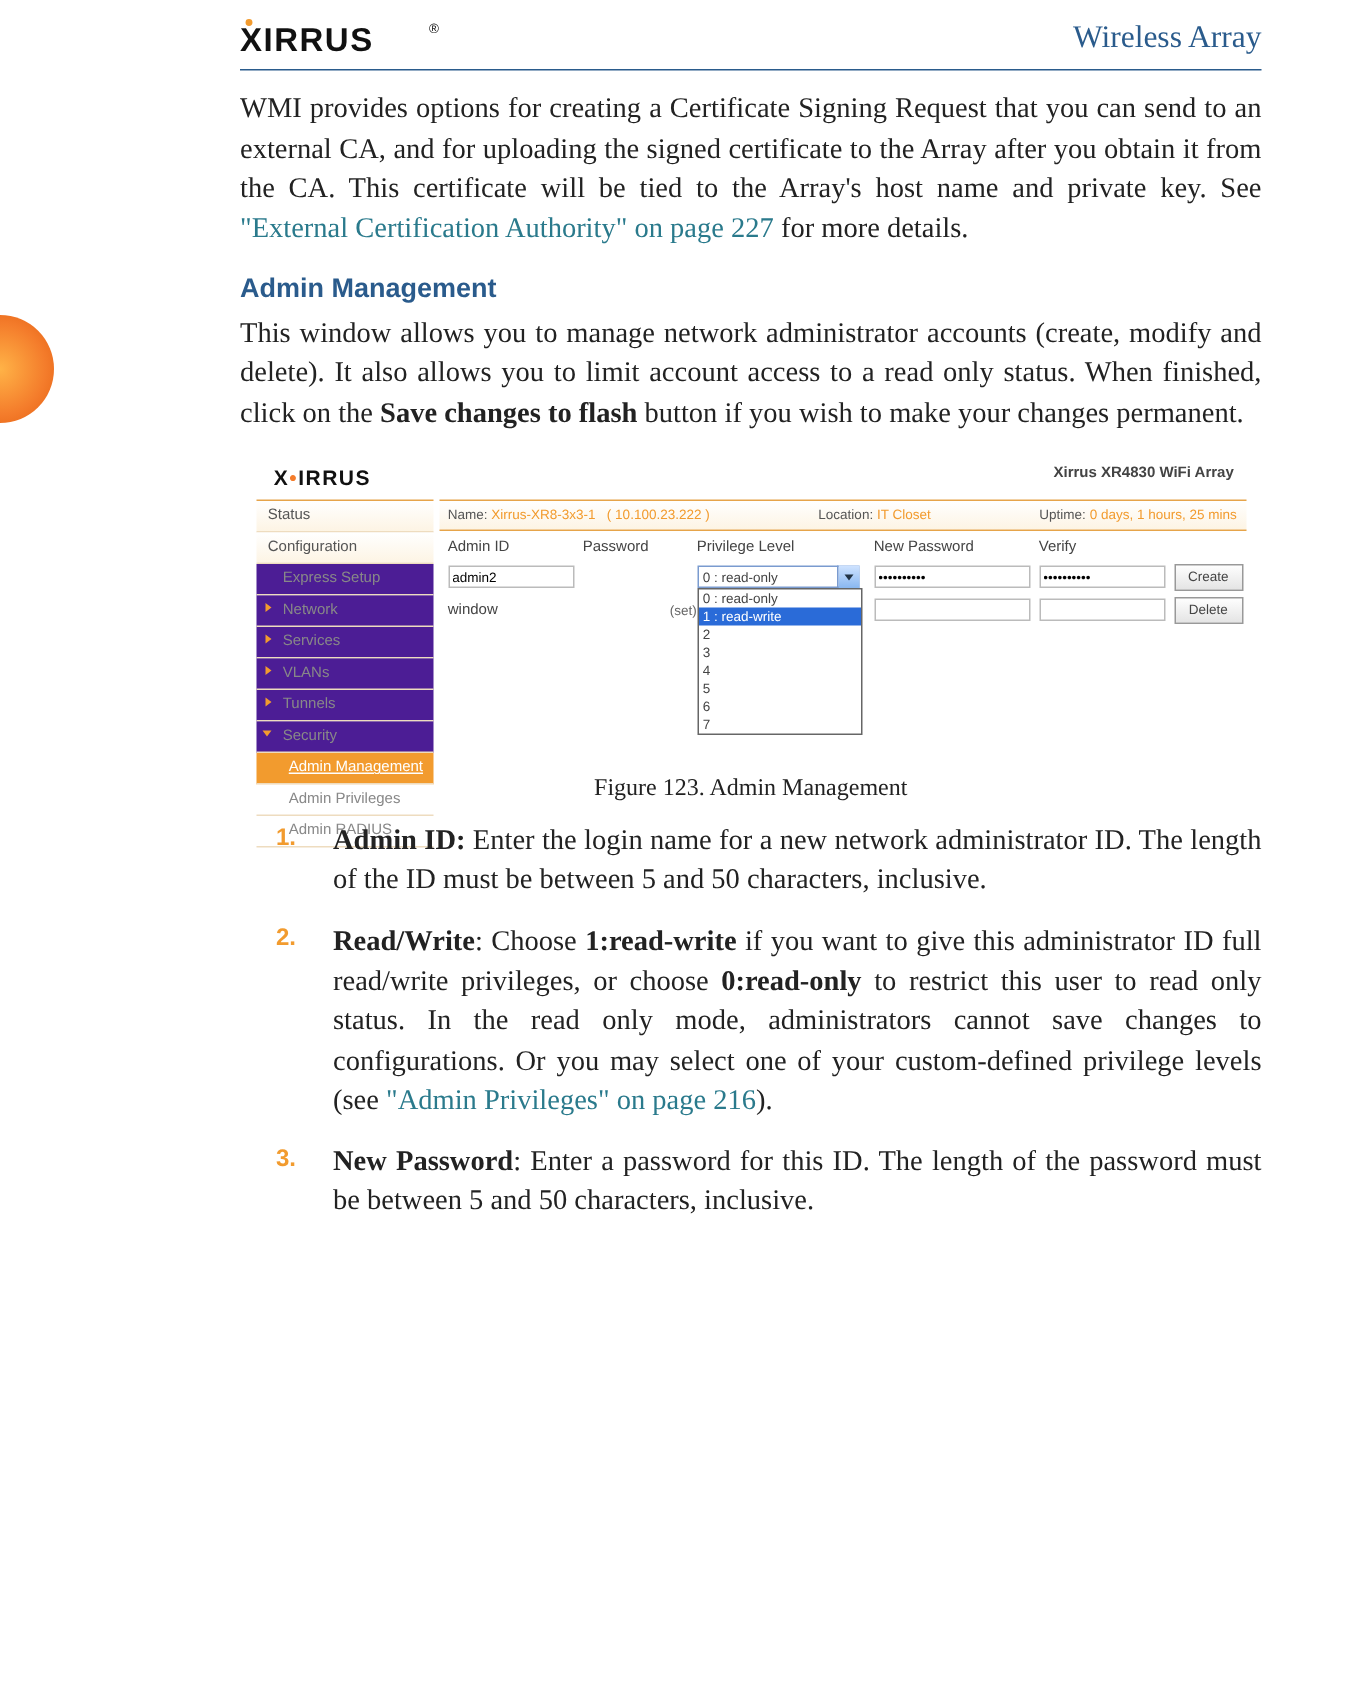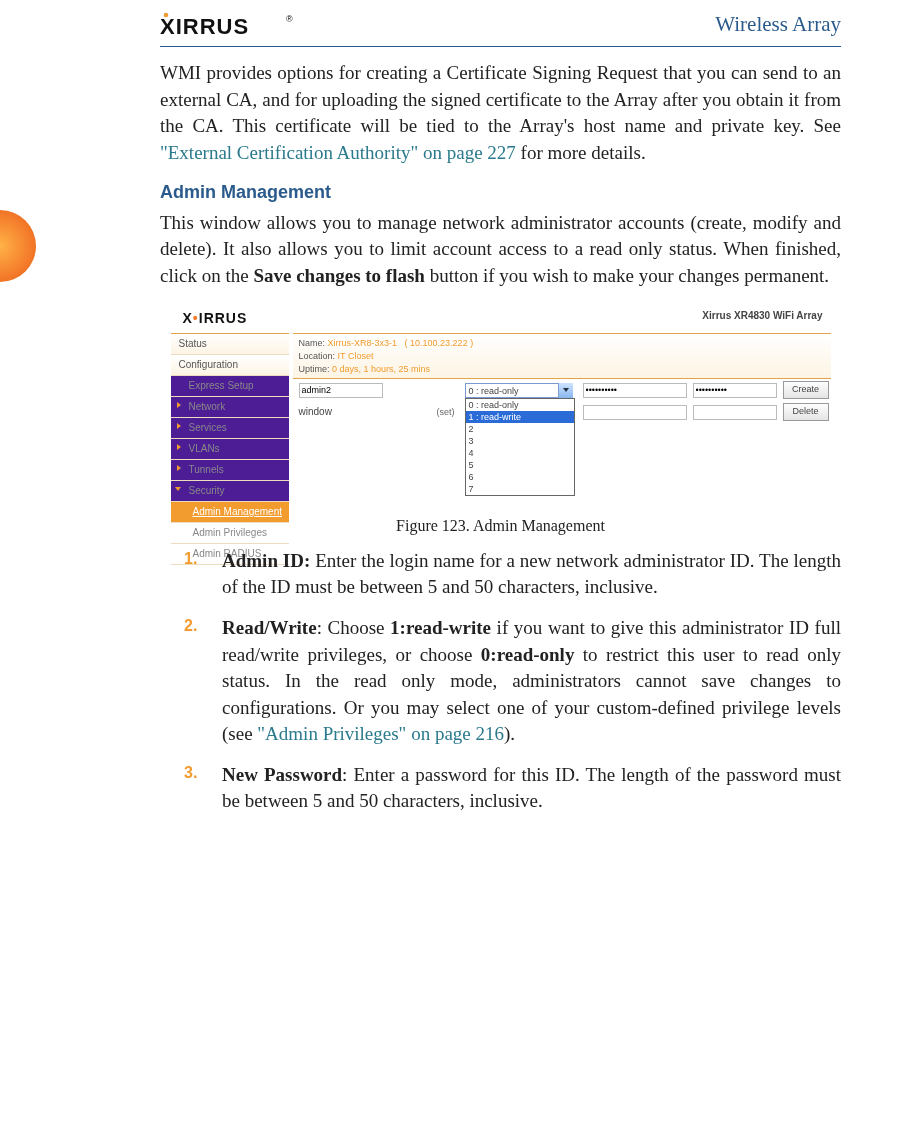--- a/index.html
+++ b/index.html
@@ -160,21 +160,20 @@
   }
   .ui-statusbar {
     border-top: 1px solid #e6a44a;
     border-bottom: 1px solid #e6a44a;
     background: linear-gradient(#fff,#fdf4e4);
     padding: 3px 6px;
     font-size: 9px;
     color: #555;
     display: flex;
     justify-content: space-between;
-    flex-direction: column;
   }
   .ui-statusbar .sb-k { color:#555; }
   .ui-statusbar .sb-v { color:#f29b2e; }
   .ui-headers {
     display: grid;
     grid-template-columns: 90px 76px 118px 110px 90px 50px;
     padding: 4px 6px 2px 6px;
     font-size: 10px;
     color: #444;
   }
@@ -249,21 +248,20 @@
     line-height: 12px;
   }
   .ui-dropdown .opt.hl {
     background: #2a6bd8;
     color: #fff;
   }
   .ui-pwd-set {
     font-size: 9px;
     color: #666;
     text-align: right;
-    padding-right: 10px;
   }
   .ui-cursor {
     position: absolute;
     pointer-events: none;
   }
   .figure-caption {
     text-align: center;
     font-size: 16px;
     margin-top: 12px;
   }
@@ -371,20 +369,28 @@
               <span class="sb-v">( 10.100.23.222 )</span>
             </span>
             <span>
               <span class="sb-k">Location:</span>
               <span class="sb-v">IT Closet</span>
             </span>
             <span>
               <span class="sb-k">Uptime:</span>
               <span class="sb-v">0 days, 1 hours, 25 mins</span>
             </span>
+          </div>
+          <div class="ui-headers">
+            <span>Admin ID</span>
+            <span>Password</span>
+            <span>Privilege Level</span>
+            <span>New Password</span>
+            <span>Verify</span>
+            <span></span>
           </div>
 
           <div class="ui-row">
             <span><input class="ui-input" value="admin2" style=""></span>
             <span></span>
             <span>
               <div class="ui-select">
                 <div class="ui-select-box">0 : read-only</div>
                 <div class="ui-select-btn"></div>
                 <div class="ui-dropdown">

